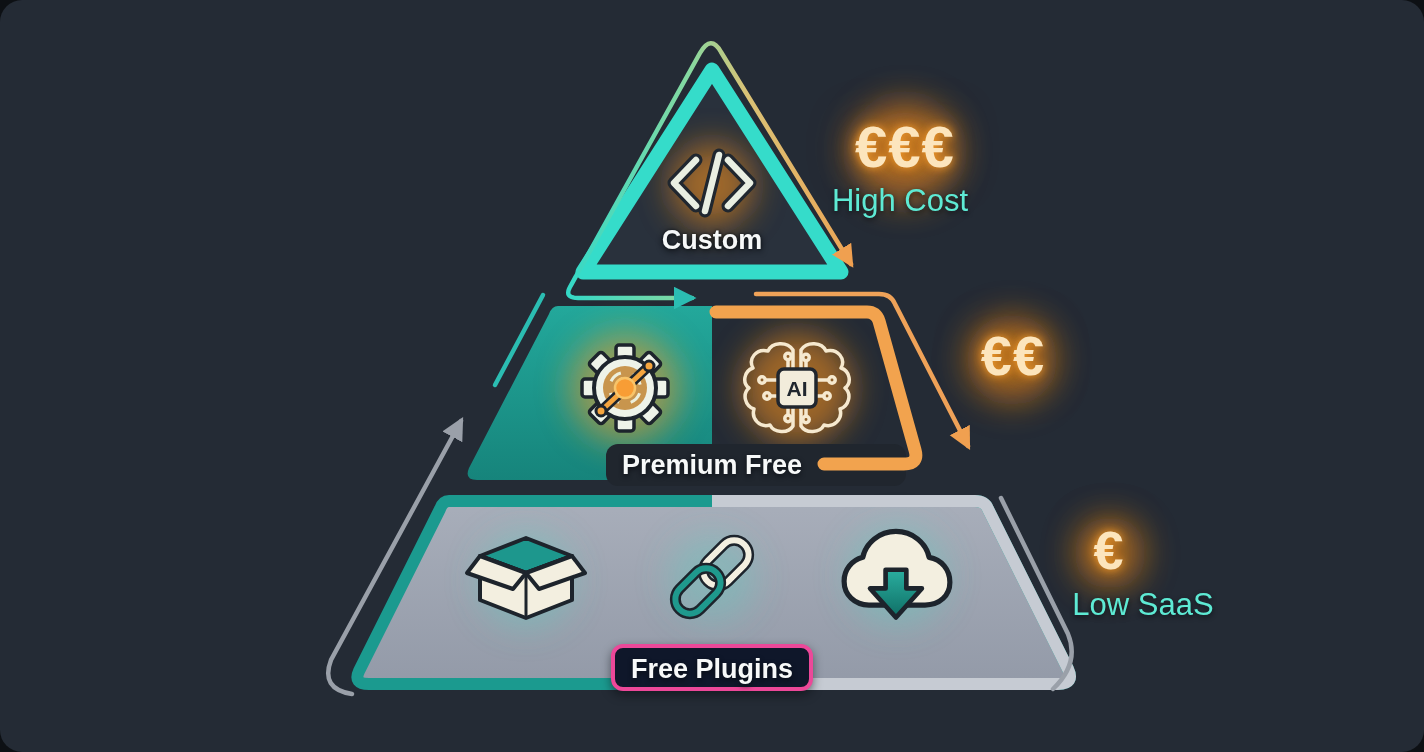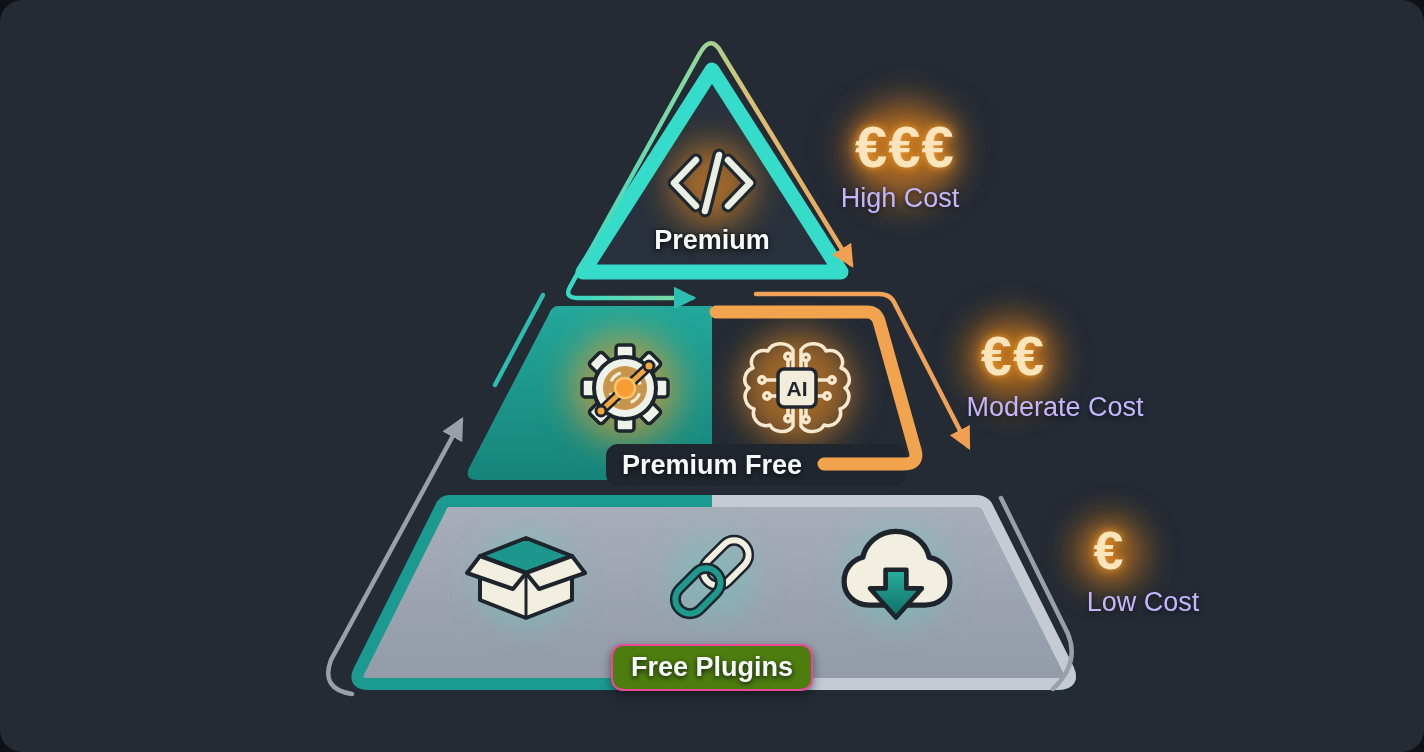--- a/index.html
+++ b/index.html
@@ -14,32 +14,32 @@
     color:#f7f9f9;font-weight:700;font-size:27px;line-height:30px;text-align:center;
     text-shadow:0 2px 6px rgba(8,12,16,.9),0 0 3px rgba(8,12,16,.65);
   }
   .premium-label-text{
     left:606px;top:444px;width:212px;height:42px;line-height:42px;
     color:#f7f9f9;font-weight:700;font-size:27px;text-align:center;
     text-shadow:0 2px 5px rgba(8,12,16,.85);
   }
   .free-label{
     left:611px;top:644px;width:202px;height:47px;box-sizing:border-box;
-    background:#4d7c0f;border:2px solid #ec4899;border-radius:12px;
+    background:#0f172a;border:4px solid #ec4899;border-radius:12px;
     color:#f7f9f9;font-weight:700;font-size:27px;line-height:42px;text-align:center;
     text-shadow:0 2px 5px rgba(8,12,16,.85);
     box-shadow:0 4px 10px rgba(8,12,16,.5);
   }
   .euro{
     color:#fce5bd;font-weight:700;line-height:1;letter-spacing:1px;
     text-shadow:0 0 8px rgba(247,158,44,.95),0 0 22px rgba(243,140,26,.8),0 0 46px rgba(240,130,20,.55);
     transform:translateX(-50%);white-space:nowrap;
   }
   .cost-label{
-    color:#c4b5fd;font-weight:400;font-size:27px;line-height:1.1;
+    color:#5eead4;font-weight:400;font-size:31px;line-height:1.1;
     transform:translateX(-50%);white-space:nowrap;
     text-shadow:0 2px 5px rgba(8,12,16,.7);
   }
 </style>
 </head>
 <body>
 
 <div class="stage">
 
   <svg class="bgsvg" viewBox="0 0 1424 752">
@@ -219,29 +219,28 @@
     <path d="M43,42 L63,42 L63,60 L78,60 L53,88 L28,60 L43,60 Z" fill="url(#arrG2)" stroke="#1d242c" stroke-width="4.5" stroke-linejoin="round"></path>
     <defs>
       <linearGradient id="arrG2" x1="0" y1="0" x2="0" y2="1">
         <stop offset="0" stop-color="#2aae9f"></stop>
           <stop offset="1" stop-color="#0f6e65"></stop>
       </linearGradient>
     </defs>
   </svg>
 
   <div class="abs tier-title" style="left:552px;top:225px;width:320px;">
-    <div>Premium</div>
+    <div>Custom</div>
   </div>
 
   <div class="abs premium-label-text">Premium Free</div>
 
   <div class="abs free-label">Free Plugins</div>
 
   <div class="abs euro" style="left:905px;top:118px;font-size:58px;">€€€</div>
   <div class="abs cost-label" style="left:900px;top:184px;">High Cost</div>
 
   <div class="abs euro" style="left:1013px;top:328px;font-size:56px;">€€</div>
-  <div class="abs cost-label" style="left:1055px;top:393px;">Moderate Cost</div>
 
   <div class="abs euro" style="left:1109px;top:523px;font-size:54px;">€</div>
-  <div class="abs cost-label" style="left:1143px;top:588px;">Low Cost</div>
+  <div class="abs cost-label" style="left:1143px;top:588px;">Low SaaS</div>
 
 </div>
 
 </body></html>

